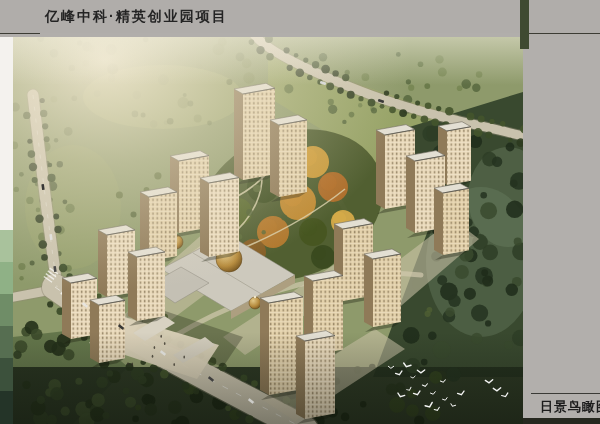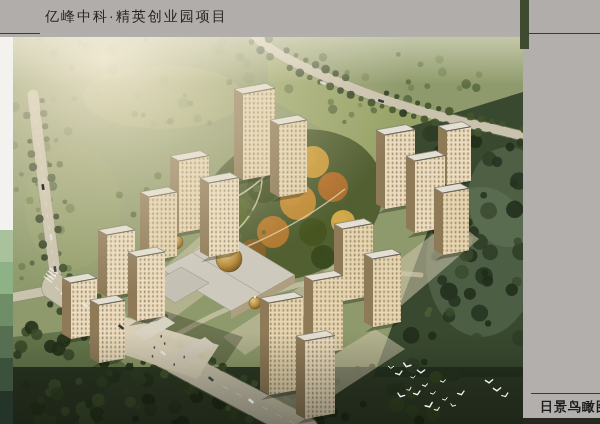--- a/index.html
+++ b/index.html
@@ -1,18 +1,18 @@
 <!DOCTYPE html>
 <html><head>
 <meta charset="utf-8">
 <style>
   html,body{margin:0;padding:0;background:#b1aeab;font-family:"Liberation Sans","DejaVu Sans",sans-serif;}
   .board{position:relative;width:600px;height:424px;background:#b1aeab;overflow:hidden;}
   .header-bar{position:absolute;left:0;top:0;width:600px;height:33px;background:#b0adaa;z-index:6;}
-  .header-title{position:absolute;left:45px;top:8px;font-size:14px;font-weight:normal;color:#242424;letter-spacing:2px;white-space:nowrap;}
+  .header-title{position:absolute;left:45px;top:8px;font-size:14px;font-weight:bold;color:#242424;letter-spacing:2px;white-space:nowrap;}
   .accent-bar{position:absolute;left:520px;top:0;width:9px;height:49px;background:#3f4a31;z-index:8;}
   .rule{position:absolute;background:#3c3c34;z-index:7;}
   .rule-left{left:0;top:33px;width:40px;height:1px;}
   .rule-right{left:529px;top:33px;width:71px;height:1px;}
   .left-strip{position:absolute;left:0;top:37px;width:13px;height:387px;z-index:5;}
   .strip-block{width:13px;}
   .render-wrap{position:absolute;left:13px;top:37px;width:510px;height:387px;background:#8e9a6b;overflow:hidden;z-index:1;}
   .right-panel{position:absolute;left:523px;top:37px;width:77px;height:387px;background:#b2afac;z-index:2;}
   .footer-rule{position:absolute;left:531px;top:393px;width:69px;height:1px;background:#3a3a36;z-index:6;}
   .footer-label{position:absolute;left:540px;top:398px;font-size:13px;font-weight:bold;color:#1c1c1c;letter-spacing:1px;z-index:6;white-space:nowrap;}

